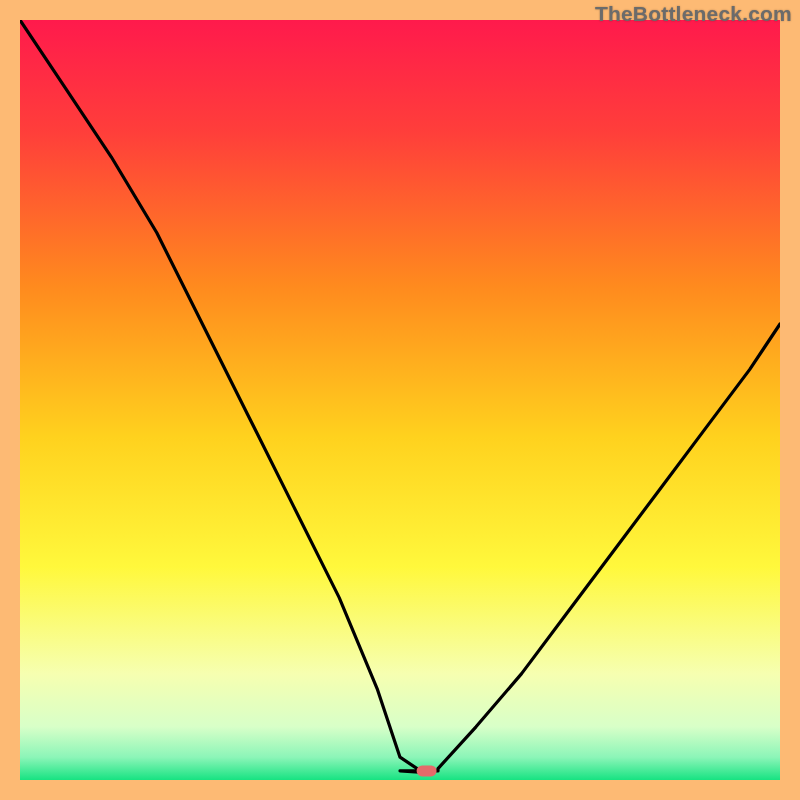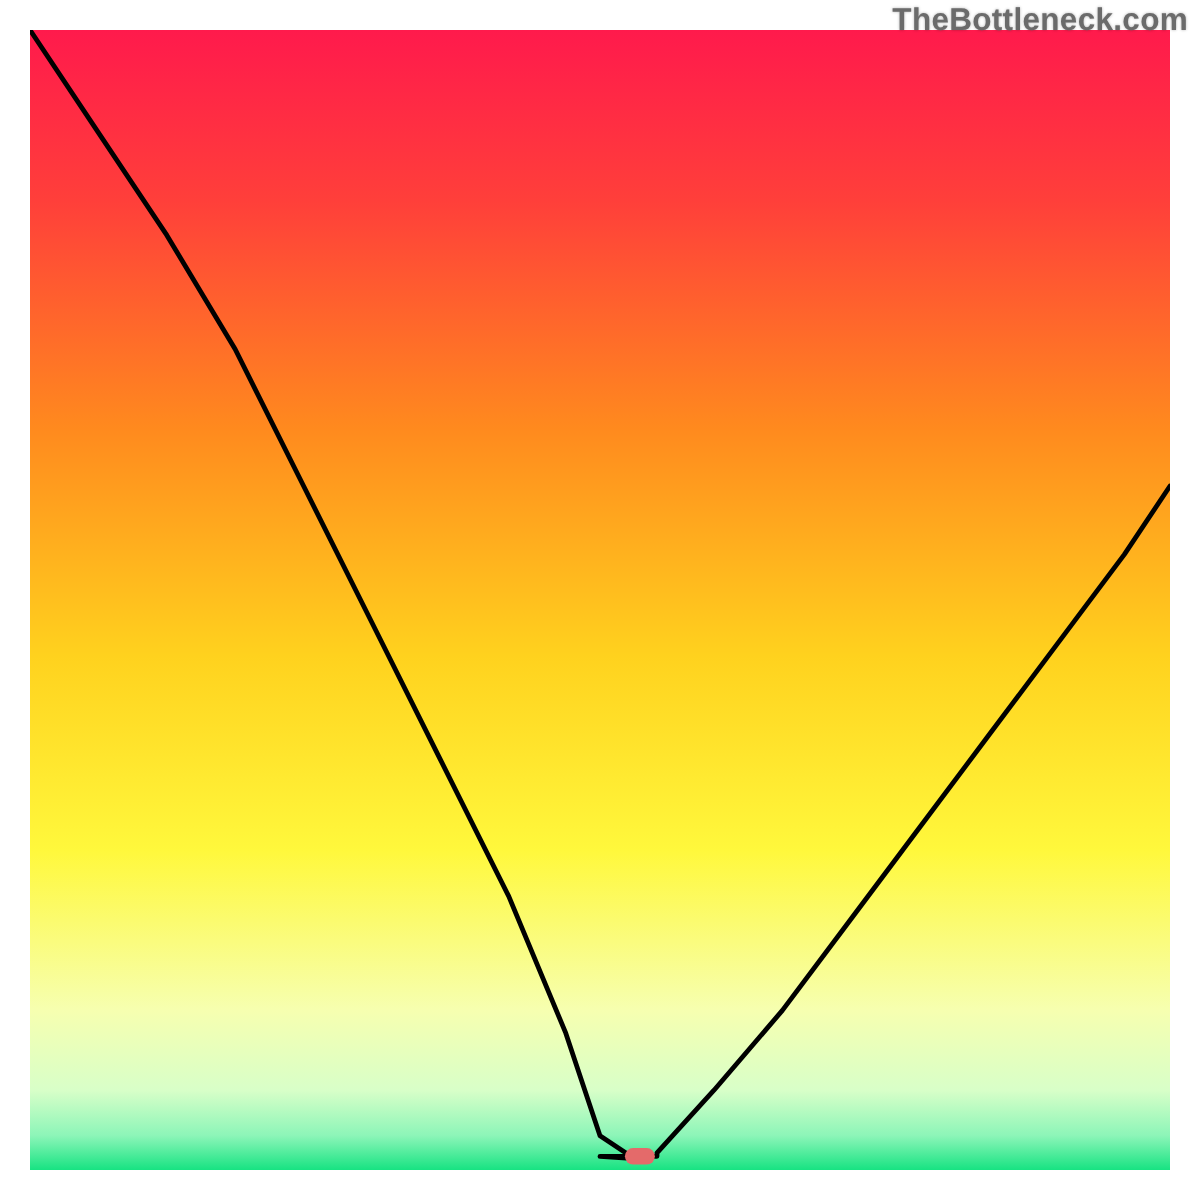--- a/index.html
+++ b/index.html
@@ -7,21 +7,21 @@
     padding: 0;
     width: 800px;
     height: 800px;
     background: #000;
     overflow: hidden;
   }
   .frame {
     position: relative;
     width: 800px;
     height: 800px;
-    background: #ffffff;
+    background: #fdba74;
   }
   .plot {
     position: absolute;
     left: 20px;
     top: 20px;
     width: 760px;
     height: 760px;
   }
   .watermark {
     position: absolute;

